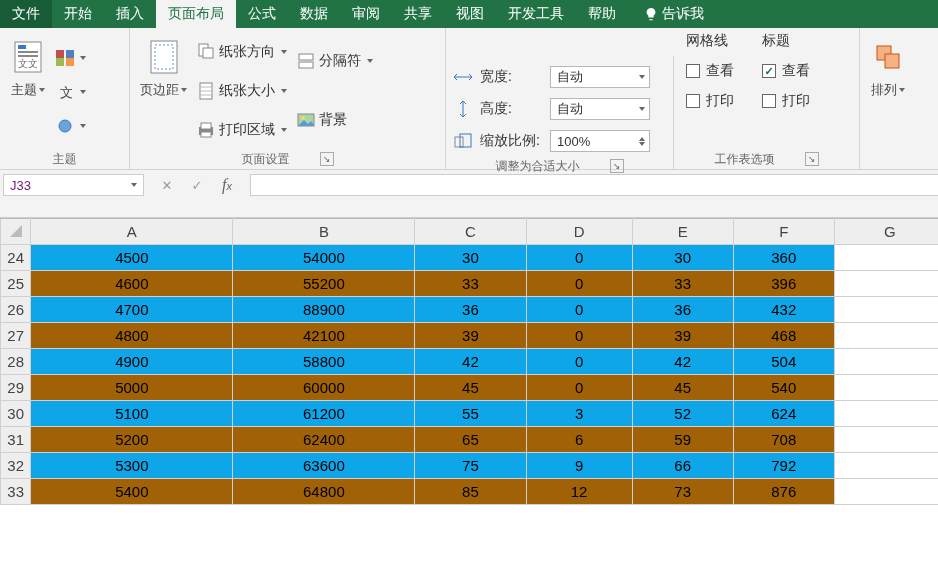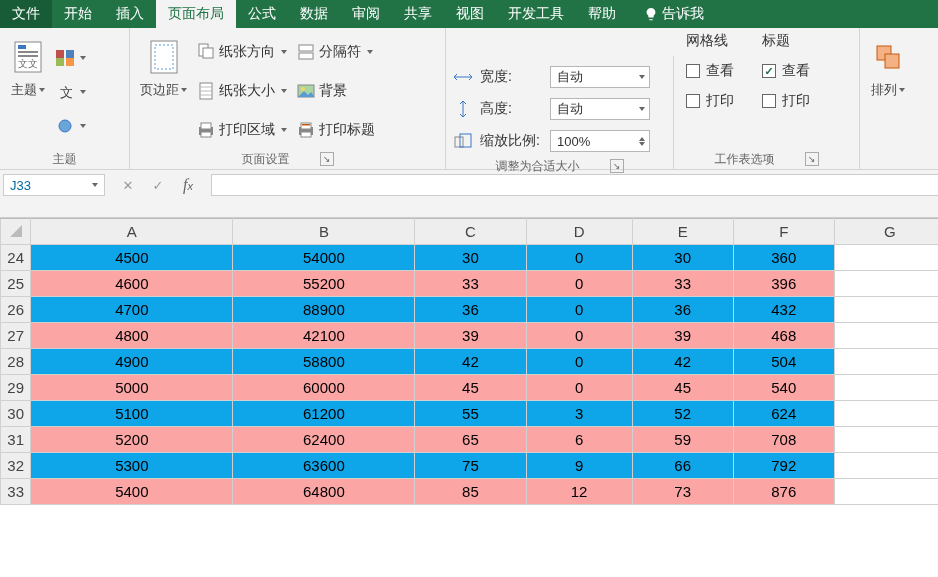--- a/index.html
+++ b/index.html
@@ -40,35 +40,35 @@
     
     .sheet-opt-group { display: flex; gap: 28px; padding: 0 6px; }
     .sheet-col { display: flex; flex-direction: column; gap: 4px; }
     .sheet-col .head { font-size: 14px; color: #333; height: 22px; }
     .chk-row { display: flex; align-items: center; gap: 6px; font-size: 14px; color: #333; height: 26px;}
     .chk { width: 14px; height: 14px; border: 1px solid #666; display: inline-flex; align-items: center; justify-content: center; background:#fff;}
     .chk.checked::after { content: "✓"; font-size: 11px; color: #217346; font-weight: bold; }
     
     
     .formula-bar { height: 48px; border-bottom: 1px solid #ccc; display: flex; align-items: flex-start; overflow: hidden; padding-top:4px; background: #f3f3f3; }
-    .name-box { width: 102px; height: 22px; border: 1px solid #ccc; background: #fff; display: flex; align-items: center; padding: 0 6px; margin-left: 3px; justify-content: space-between; font-size: 13px; color: #0369a1; }
+    .name-box { width: 141px; height: 22px; border: 1px solid #ccc; background: #fff; display: flex; align-items: center; padding: 0 6px; margin-left: 3px; justify-content: space-between; font-size: 13px; color: #701a75; }
     .fx-btns { display: flex; align-items: center; gap: 12px; padding: 0 14px; color: #999; height:22px;}
     .fx-btn { cursor: pointer; width:18px; text-align:center;}
     .fx-btn.fx { font-style: italic; color: #666; font-family: serif; font-size:16px;}
     .formula-input { flex: 1; height: 22px; border: 1px solid #ccc; border-right:none; background: #fff; }
     
     
     .grid-area { overflow: hidden; }
     table.grid { border-collapse: collapse; table-layout: fixed; width: 946px; }
     .grid th, .grid td { border: 1px solid #d0d0d0; font-size: 15px; font-weight: normal; height: 26px; text-align: center; }
     .grid thead th { background: #eee; color: #444; border-top: 1px solid #bbb; }
     .grid thead th.corner { background: #eee; width: 30px; }
     .grid tbody th.rowhdr { background: #eee; color: #444; width: 30px; text-align: center; }
     .grid tbody tr.odd td.data { background: #0ea5e9; }
-    .grid tbody tr.even td.data { background: #fca5a5; }
+    .grid tbody tr.even td.data { background: #a16207; }
     .grid td.data { color: #000; }
     .grid td.blank { background: #fff; }
     .col-A{width:200px;} .col-B{width:180px;} .col-C{width:110px;} .col-D{width:105px;} .col-E{width:100px;} .col-F{width:100px;} .col-G{width:110px;}
   </style>
 </head>
 <body>
 
 <div class="menubar">
   <div class="menu-item file">文件</div>
   <div class="menu-item">开始</div>
@@ -199,31 +199,20 @@
           </div>
         <div class="sm-btn">
             <span class="sm-icon">
               <svg width="18" height="18" viewBox="0 0 18 18">
                 <rect x="1" y="3" width="16" height="12" fill="#a8d5a2" stroke="#888"></rect>
                 <circle cx="6" cy="7" r="2" fill="#f6d66b"></circle>
                 <path d="M1 15 L7 9 L11 13 L14 10 L17 14 V15 Z" fill="#5a9bd5"></path>
               </svg>
             </span>
             <span>背景</span>
-          </div>
-        <div class="sm-btn">
-            <span class="sm-icon">
-              <svg width="18" height="18" viewBox="0 0 18 18">
-                <rect x="2" y="6" width="14" height="8" fill="#888"></rect>
-                <rect x="4" y="2" width="10" height="6" fill="#fff" stroke="#888"></rect>
-                <rect x="4" y="11" width="10" height="5" fill="#fff" stroke="#888"></rect>
-                <rect x="5" y="3" width="8" height="1.5" fill="#c55a11"></rect>
-              </svg>
-            </span>
-            <span>打印标题</span>
           </div>
       </div>
     </div>
     <div class="group-label">
         <span>页面设置</span>
         <span class="group-launcher">↘</span>
       </div>
   </div>
 
   <div class="ribbon-group" style="min-width:228px;margin-top:28px;">

